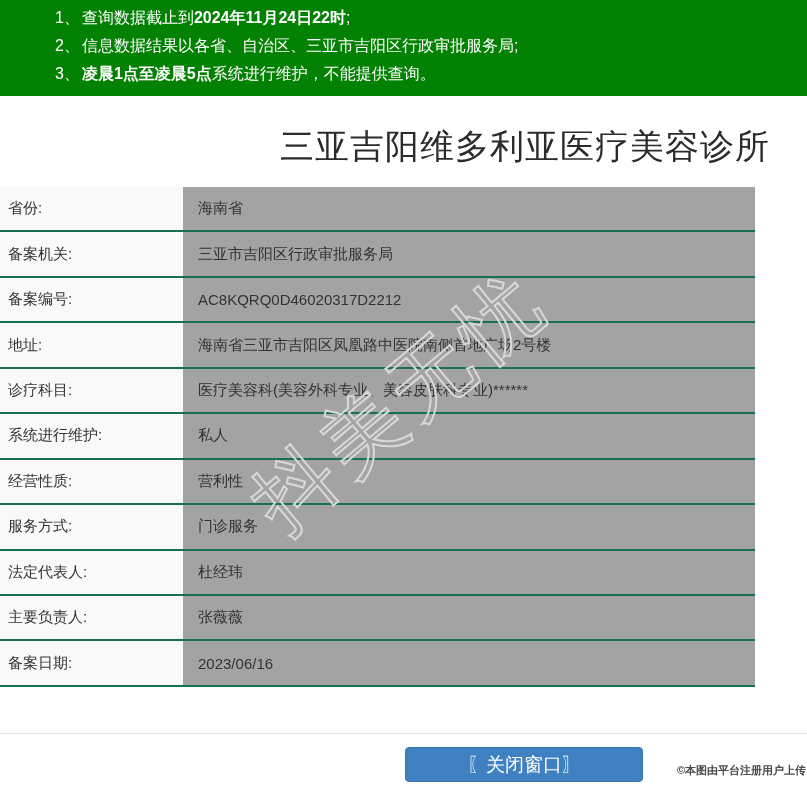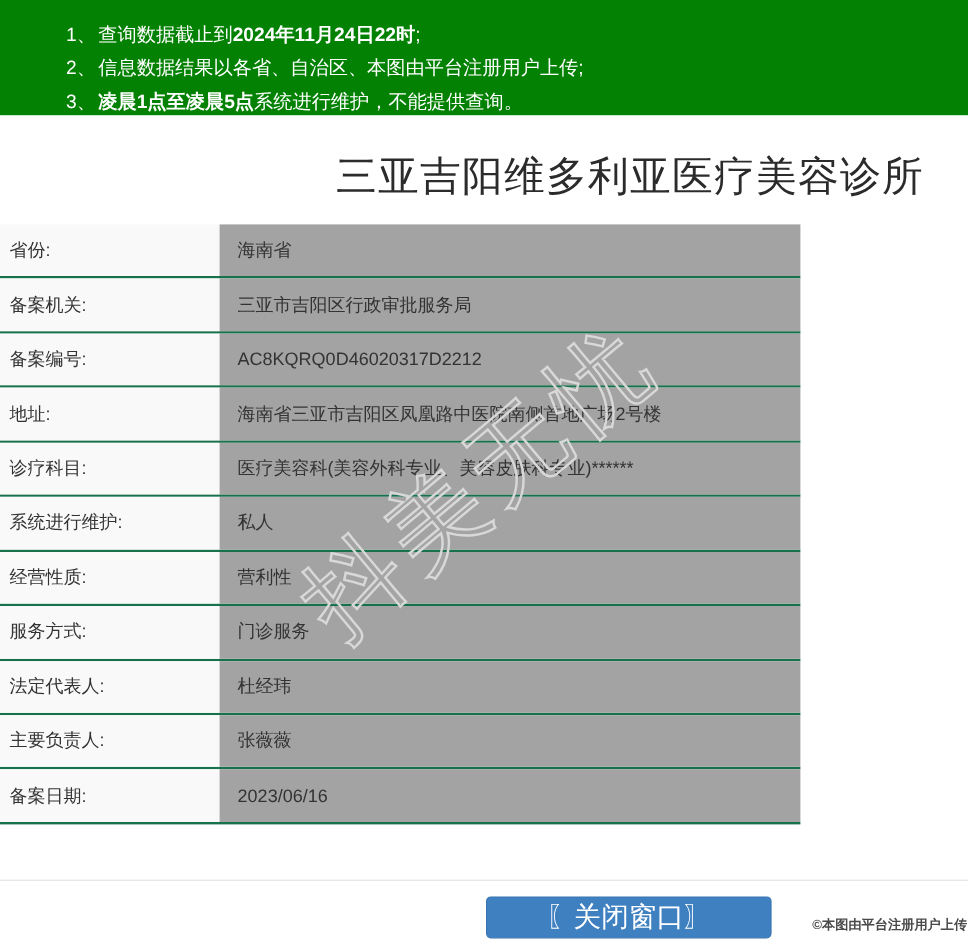--- a/index.html
+++ b/index.html
@@ -12,61 +12,61 @@
     --watermark_gray:#d8d8d8;
     --divider_gray:#e3e3e3;
   }
   *{margin:0;padding:0;box-sizing:border-box;}
   html,body{width:807px;height:785px;overflow:hidden;background:#ffffff;
     font-family:"Liberation Sans","DejaVu Sans",sans-serif;}
   .page{position:relative;width:807px;height:785px;background:#fff;overflow:hidden;}
 
   
   .notice{position:absolute;left:0;top:0;width:807px;height:96px;
-    background:var(--header_green);color:#fff;padding-top:16px;}
+    background:var(--header_green);color:#fff;padding-top:4px;}
   .notice-line{padding-left:55px;line-height:28px;font-size:16px;white-space:nowrap;}
   .notice-line .num{margin-right:2px;}
   .notice-line .b{font-weight:bold;}
 
   
   .page-title{position:absolute;left:0;top:124px;width:1050px;text-align:center;
     font-size:34px;font-weight:400;color:var(--title_color);letter-spacing:1px;white-space:nowrap;}
 
   
-  .table{position:absolute;left:0;top:187px;width:667px;}
+  .table{position:absolute;left:0;top:187px;width:755px;}
   .row{display:flex;height:45.45px;border-bottom:2px solid var(--line_green);}
   .cell{display:flex;align-items:center;font-size:15px;color:var(--text_dark);}
   .cell.label{width:183px;background:var(--label_bg);padding-left:8px;flex:none;}
   .cell.value{flex:1;background:#a3a3a3;padding-left:15px;white-space:nowrap;}
 
   
   .watermark{position:absolute;left:90px;top:352px;width:620px;text-align:center;
     font-size:80px;letter-spacing:8px;line-height:100px;white-space:nowrap;
     color:rgba(255,255,255,0.01);-webkit-text-stroke:2px var(--watermark_gray);
     transform:rotate(-40deg);pointer-events:none;z-index:5;}
 
   
   .bottom-divider{position:absolute;left:0;top:733px;width:807px;height:1px;
     background:var(--divider_gray);}
   .close-button{position:absolute;left:405px;top:747px;width:238px;height:35px;
     background:var(--button_blue);border:1px solid #3a76b2;border-radius:4px;
-    color:#ffffff;font-size:23px;display:flex;align-items:center;justify-content:center;
+    color:#ffffff;font-size:19px;display:flex;align-items:center;justify-content:center;
     cursor:pointer;z-index:6;font-family:inherit;}
   .upload-note{position:absolute;right:1px;top:763px;font-size:11px;font-weight:bold;
     color:#4a4a4a;z-index:7;white-space:nowrap;
     text-shadow:-1px -1px 0 #fff,1px -1px 0 #fff,-1px 1px 0 #fff,1px 1px 0 #fff;}
 </style>
 </head>
 <body>
 
 <div class="page">
 
   <div class="notice">
     <div class="notice-line"><span class="num">1、</span><span>查询数据截止到</span><span class="b">2024年11月24日22时</span><span>;</span></div>
-    <div class="notice-line"><span class="num">2、</span><span>信息数据结果以各省、自治区、本图由平台注册用户上传;</span><span class="b"></span><span></span></div>
+    <div class="notice-line"><span class="num">2、</span><span>信息数据结果以各省、自治区、三亚市吉阳区行政审批服务局;</span><span class="b"></span><span></span></div>
     <div class="notice-line"><span class="num">3、</span><span></span><span class="b">凌晨1点至凌晨5点</span><span>系统进行维护，不能提供查询。</span></div>
   </div>
 
   <div class="page-title">三亚吉阳维多利亚医疗美容诊所</div>
 
   <div class="table">
     <div class="row">
       <div class="cell label">省份:</div>
       <div class="cell value">海南省</div>
     </div>

